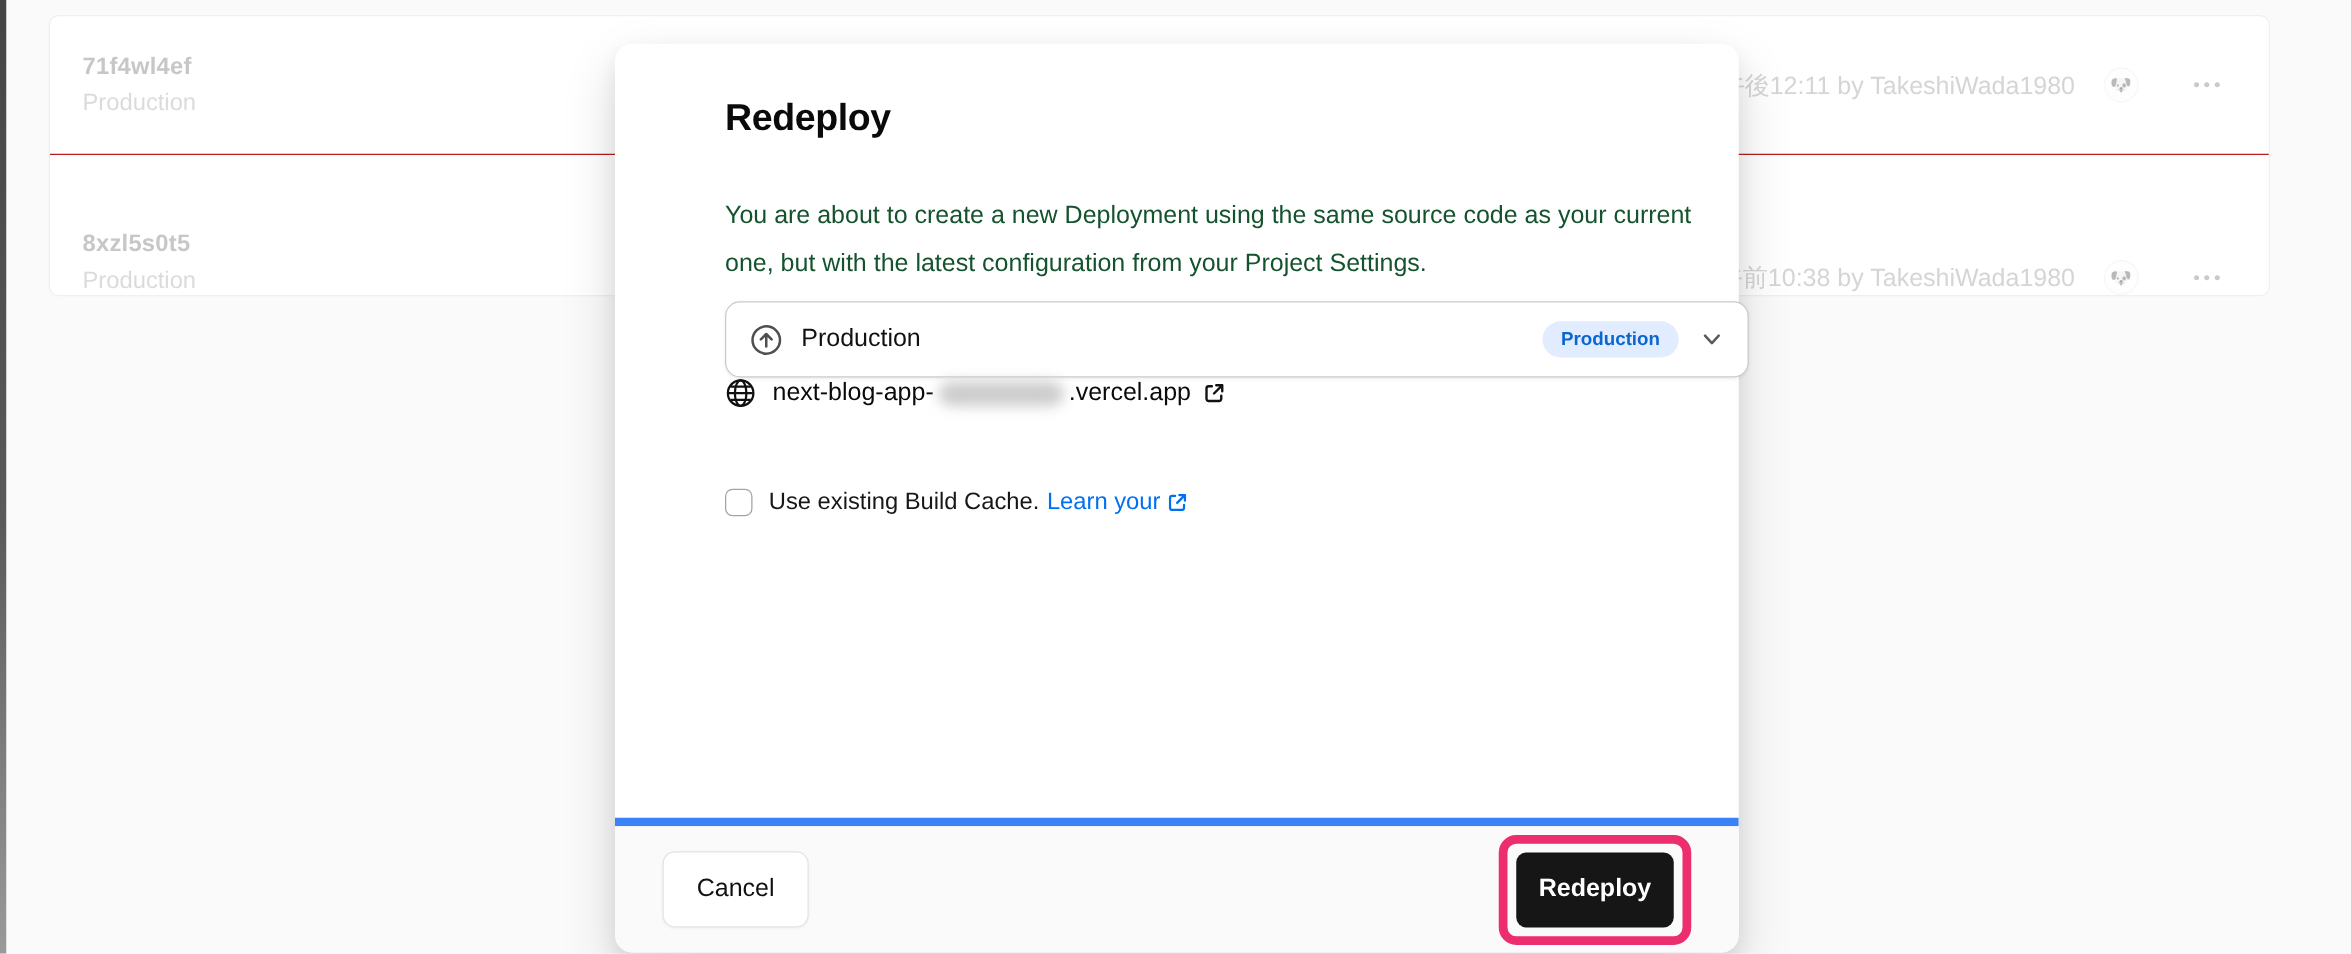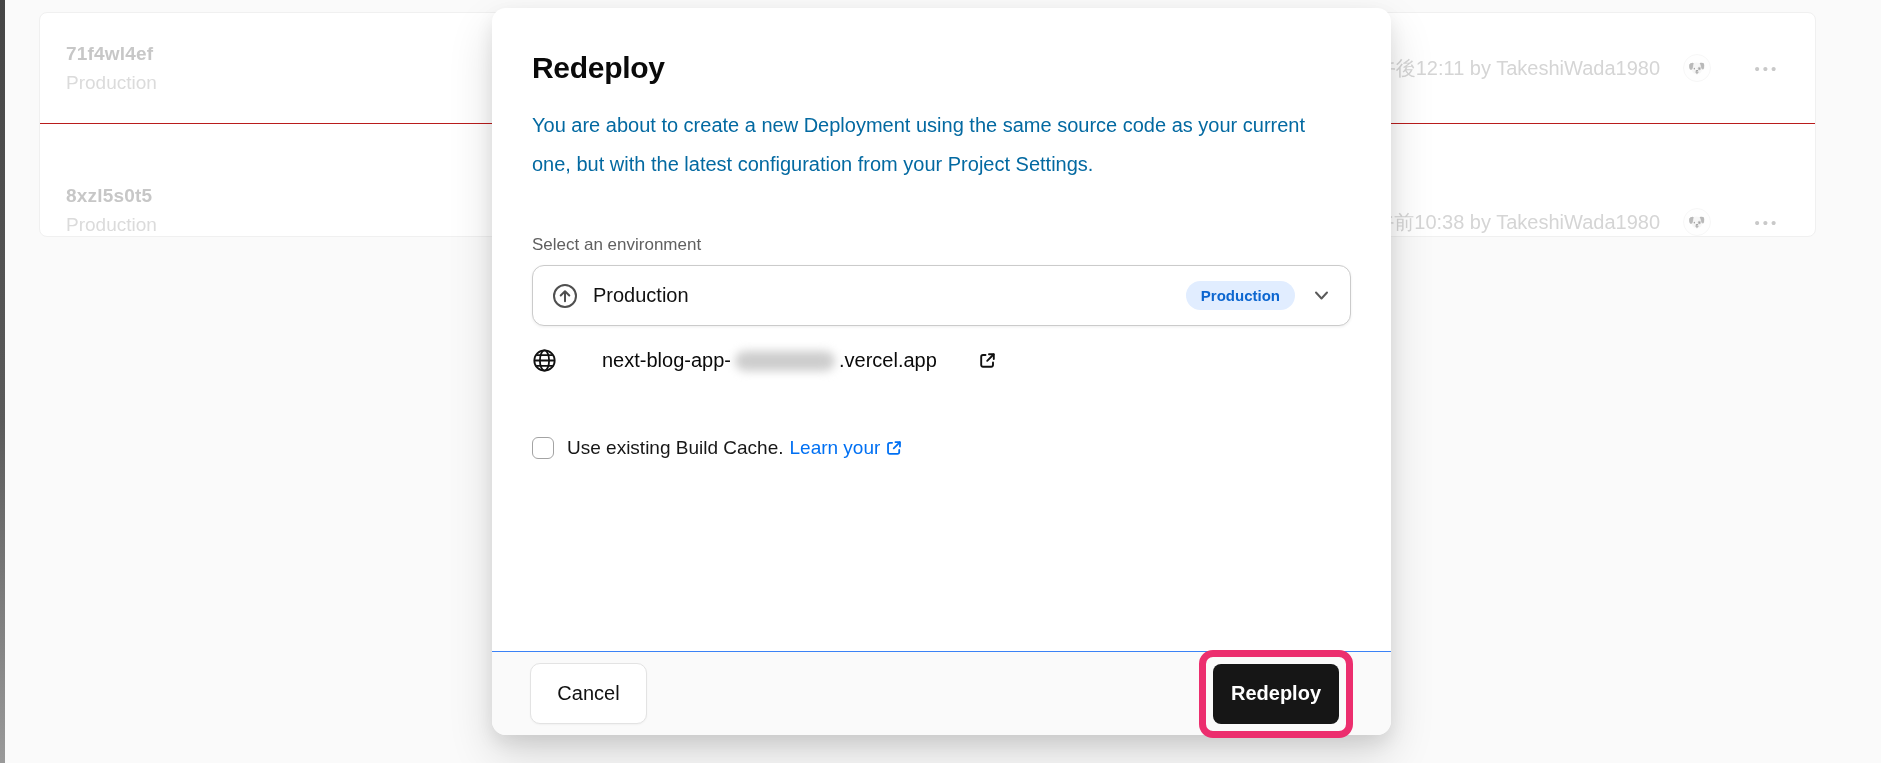--- a/index.html
+++ b/index.html
@@ -41,75 +41,76 @@
     font-size: 14px; margin-left: 23px;
     filter: grayscale(1) opacity(.45);
   }
   .dep-menu {
     margin-left: 38px; color: #c9c9c9; font-size: 15px; letter-spacing: 3px;
     width: 36px; text-align: center; cursor: pointer; user-select: none;
   }
 
   
   .modal {
-    position: absolute; left: 492px; top: 8px; width: 899px; height: 727px;
+    position: absolute; left: 492px; top: 35px; width: 899px; height: 727px;
     background: #ffffff; border-radius: 14px;
     box-shadow: 0 8px 18px rgba(0,0,0,.08), 0 20px 45px rgba(0,0,0,.14);
     z-index: 10;
+    padding-left: 48px;
   }
   .modal-body { padding: 44px 40px 0 40px; }
   .modal-title {
     font-size: 30px; line-height: 32px; font-weight: 700;
     color: #0a0a0a; letter-spacing: -.3px;
   }
   .modal-desc {
-    margin-top: 22px; width: 806px;
-    font-size: 20px; line-height: 39px; color: #0369a1;
+    margin-top: 42px; width: 806px;
+    font-size: 20px; line-height: 39px; color: #14532d;
   }
   .env-label {
     margin-top: 51px; font-size: 17px; line-height: 20px; color: #606060;
   }
   .env-select {
     margin-top: 10px; height: 61px; width: 819px;
     border: 1.5px solid #cbcbcb; border-radius: 12px; background: #fff;
     box-shadow: 0 1px 3px rgba(0,0,0,.07);
     display: flex; align-items: center; padding: 0 19px; cursor: pointer;
   }
   .env-select .sel-text { font-size: 20px; color: #111; margin-left: 15px; }
   .sel-spacer { flex: 1; }
   .env-badge {
     background: #e1edff; color: #0c66d0; font-size: 15px; font-weight: 600;
     padding: 6px 15px; border-radius: 999px; white-space: nowrap;
   }
   .chevron { margin-left: 17px; display: flex; }
 
   .domains-heading { margin-top: 53px; font-size: 19px; color: #585858; }
-  .domain-row { margin-top: 22px; display: flex; align-items: center; gap: 32px; }
+  .domain-row { display: flex; align-items: center; }
   .domain-text { font-size: 20px; color: #0a0a0a; margin-left: 13px; display: flex; align-items: center; }
   .domain-blur {
     display: inline-block; width: 100px; height: 20px; border-radius: 10px;
     background: #cdcdcd; filter: blur(5px); margin: 0 4px;
   }
   .domain-ext { margin-left: 9px; display: flex; cursor: pointer; }
 
   .cache-row { margin-top: 64px; display: flex; align-items: center; }
   .checkbox {
     width: 22px; height: 22px; border: 1.5px solid #a3a3a3; border-radius: 6px;
     background: #fff; cursor: pointer; flex: none;
   }
   .cache-label { font-size: 19px; color: #171717; margin-left: 13px; }
   .learn-link {
     font-size: 19px; color: #0070f3; margin-left: 6px; text-decoration: none;
     display: inline-flex; align-items: center; cursor: pointer;
   }
   .learn-link svg { margin-left: 5px; }
 
   .modal-footer {
-    position: absolute; left: 0; right: 0; bottom: 0; height: 84px;
-    background: #fafafa; border-top: 1px solid #3b82f6;
+    position: absolute; left: 0; right: 0; bottom: 0; height: 108px;
+    background: #fafafa; border-top: 7px solid #3b82f6;
     border-radius: 0 0 14px 14px;
     display: flex; align-items: center; justify-content: space-between;
     padding: 0 38px;
   }
   .btn-cancel {
     width: 117px; height: 61px; background: #fff; border: 1px solid #e3e3e3;
     border-radius: 10px; font-size: 20px; font-weight: 500; color: #111;
     box-shadow: 0 1px 2px rgba(0,0,0,.04); cursor: pointer;
     font-family: inherit;
   }
@@ -157,21 +158,20 @@
   </div>
 
 </div>
 
 <div class="modal">
   <div class="modal-body">
     <h1 class="modal-title">Redeploy</h1>
 
     <p class="modal-desc">You are about to create a new Deployment using the same source code as your current one, but with the latest configuration from your Project Settings.</p>
 
-    <div class="env-label">Select an environment</div>
 
     <div class="env-select">
       <span>
         <svg width="26" height="26" viewBox="0 0 26 26" fill="none">
           <circle cx="13" cy="13" r="11" stroke="#4f4f4f" stroke-width="2"></circle>
           <path d="M13 18.2 V8.6 M8.7 12.5 L13 8.2 L17.3 12.5" stroke="#4f4f4f" stroke-width="2" stroke-linecap="round" stroke-linejoin="round"></path>
         </svg>
       </span>
       <span class="sel-text">Production</span>
       <span class="sel-spacer"></span>

